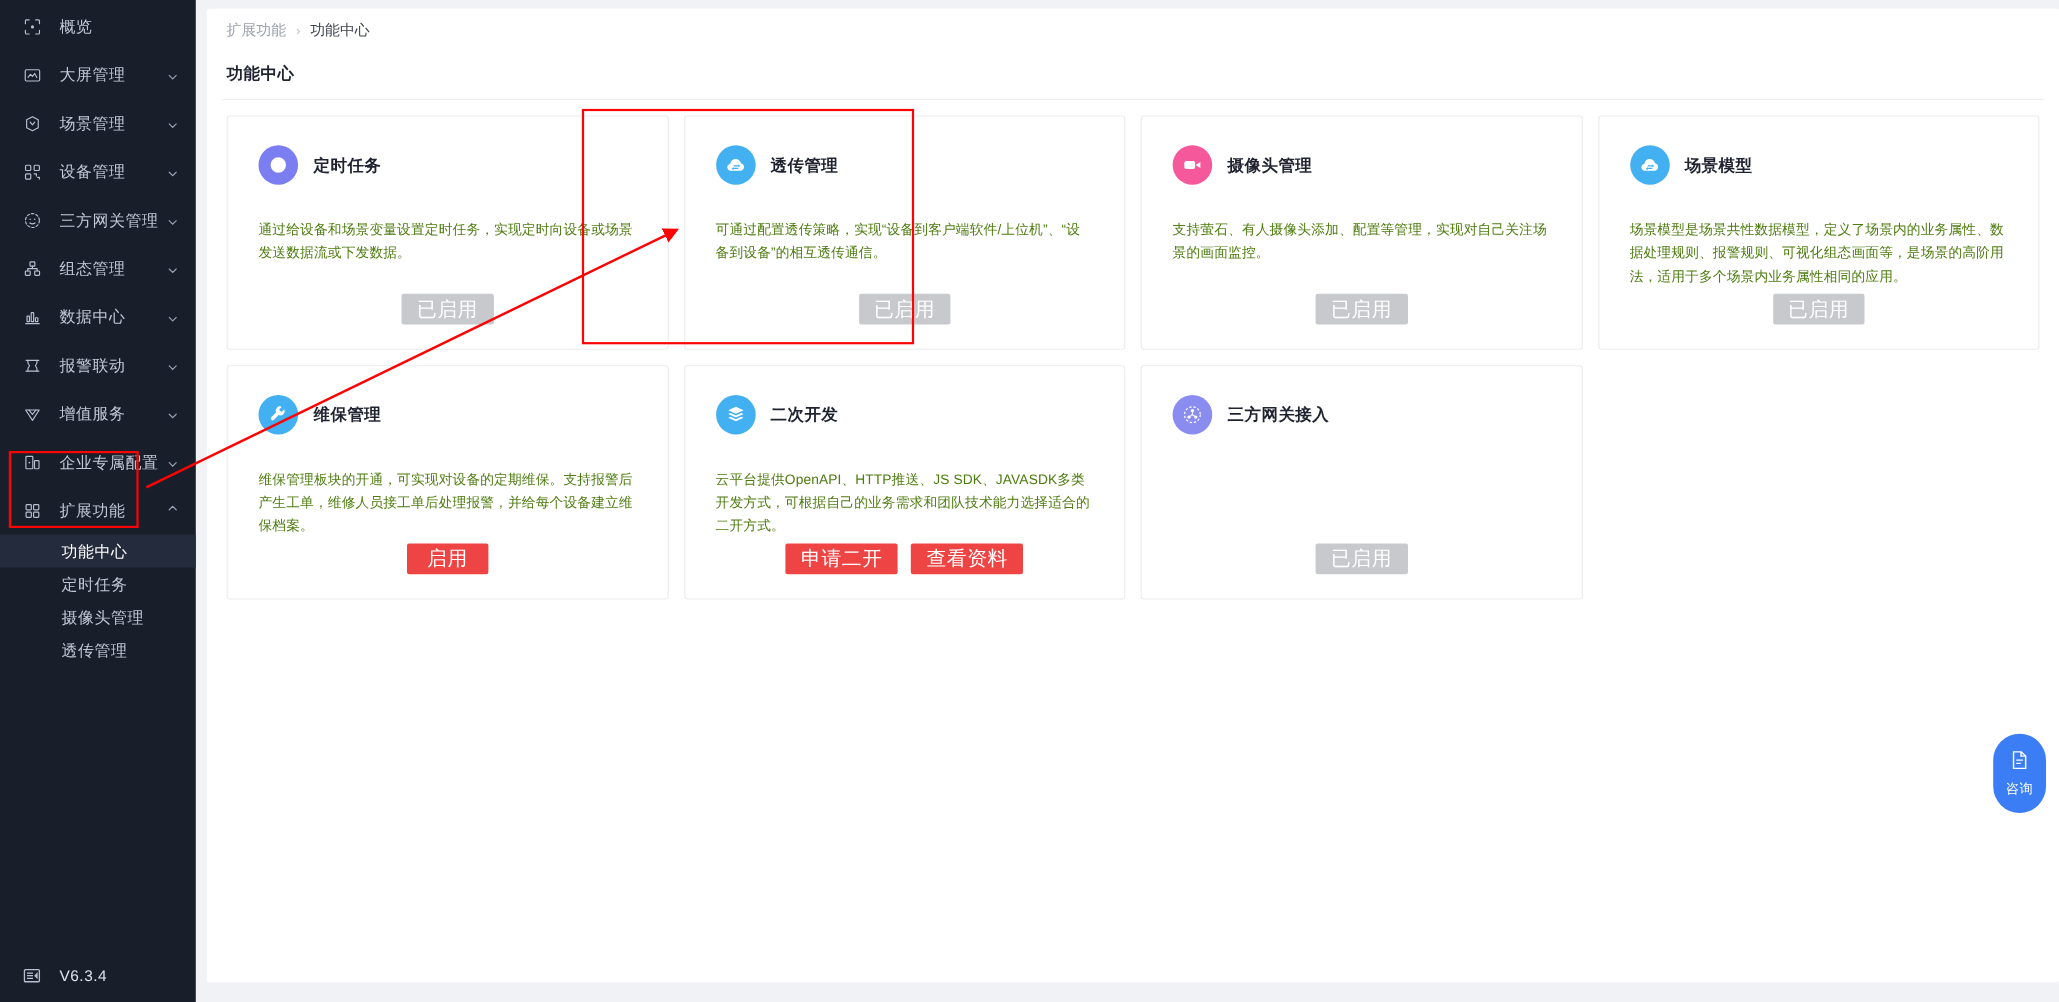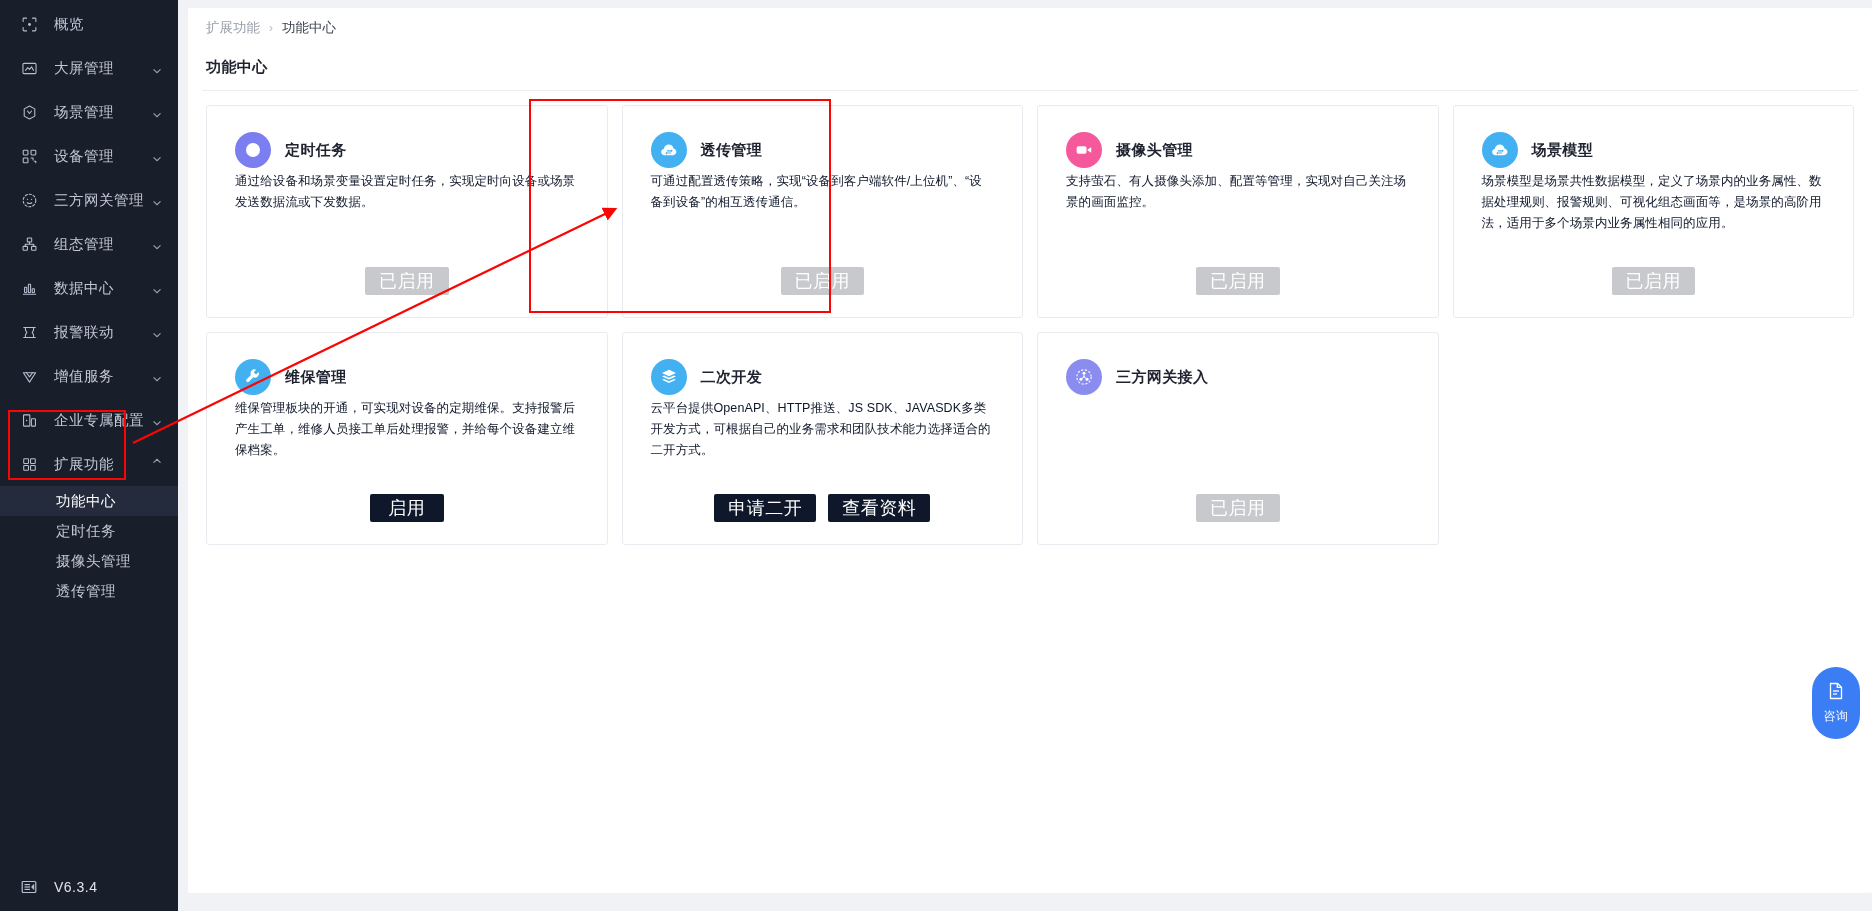--- a/index.html
+++ b/index.html
@@ -79,35 +79,35 @@
     display: flex; flex-direction: column; position: relative;
   }
   .fc-head { display: flex; align-items: center; gap: 14px; }
   .fc-icon {
     width: 36px; height: 36px; border-radius: 50%;
     display: flex; align-items: center; justify-content: center;
     flex: 0 0 36px;
   }
   .fc-title { font-size: 15px; font-weight: bold; color: #1f2330; letter-spacing: .4px; }
   .fc-desc {
-    margin-top: 3px; font-size: 12.5px; line-height: 21px;
-    color: #0f172a; letter-spacing: .1px;
+    margin-top: 31px; font-size: 12.5px; line-height: 21px;
+    color: #4d7c0f; letter-spacing: .1px;
   }
   .fc-foot {
     margin-top: auto; margin-bottom: 22px;
     display: flex; justify-content: center; gap: 12px;
   }
   .btn {
     min-width: 74px; height: 28px; padding: 0 14px;
     display: inline-flex; align-items: center; justify-content: center;
     font-size: 18px; border-radius: 2px; border: none; cursor: pointer;
     letter-spacing: .5px;
   }
   .btn-disabled { background: #c8c9cc; color: #ffffff; cursor: not-allowed; }
-  .btn-primary  { background: #0f172a; color: #ffffff; font-family: Liberation Mono, monospace; }
+  .btn-primary  { background: #ef4444; color: #ffffff; font-family: Liberation Mono, monospace; }
 
   
   .hl-box {
     position: absolute; left: 529px; top: 99px; width: 302px; height: 214px;
     border: 2px solid #fb0404; pointer-events: none; z-index: 40;
   }
   
   .hl-box2 {
     position: absolute; left: 8px; top: 410px; width: 118px; height: 70px;
     border: 2px solid #fb0404; pointer-events: none; z-index: 40;

